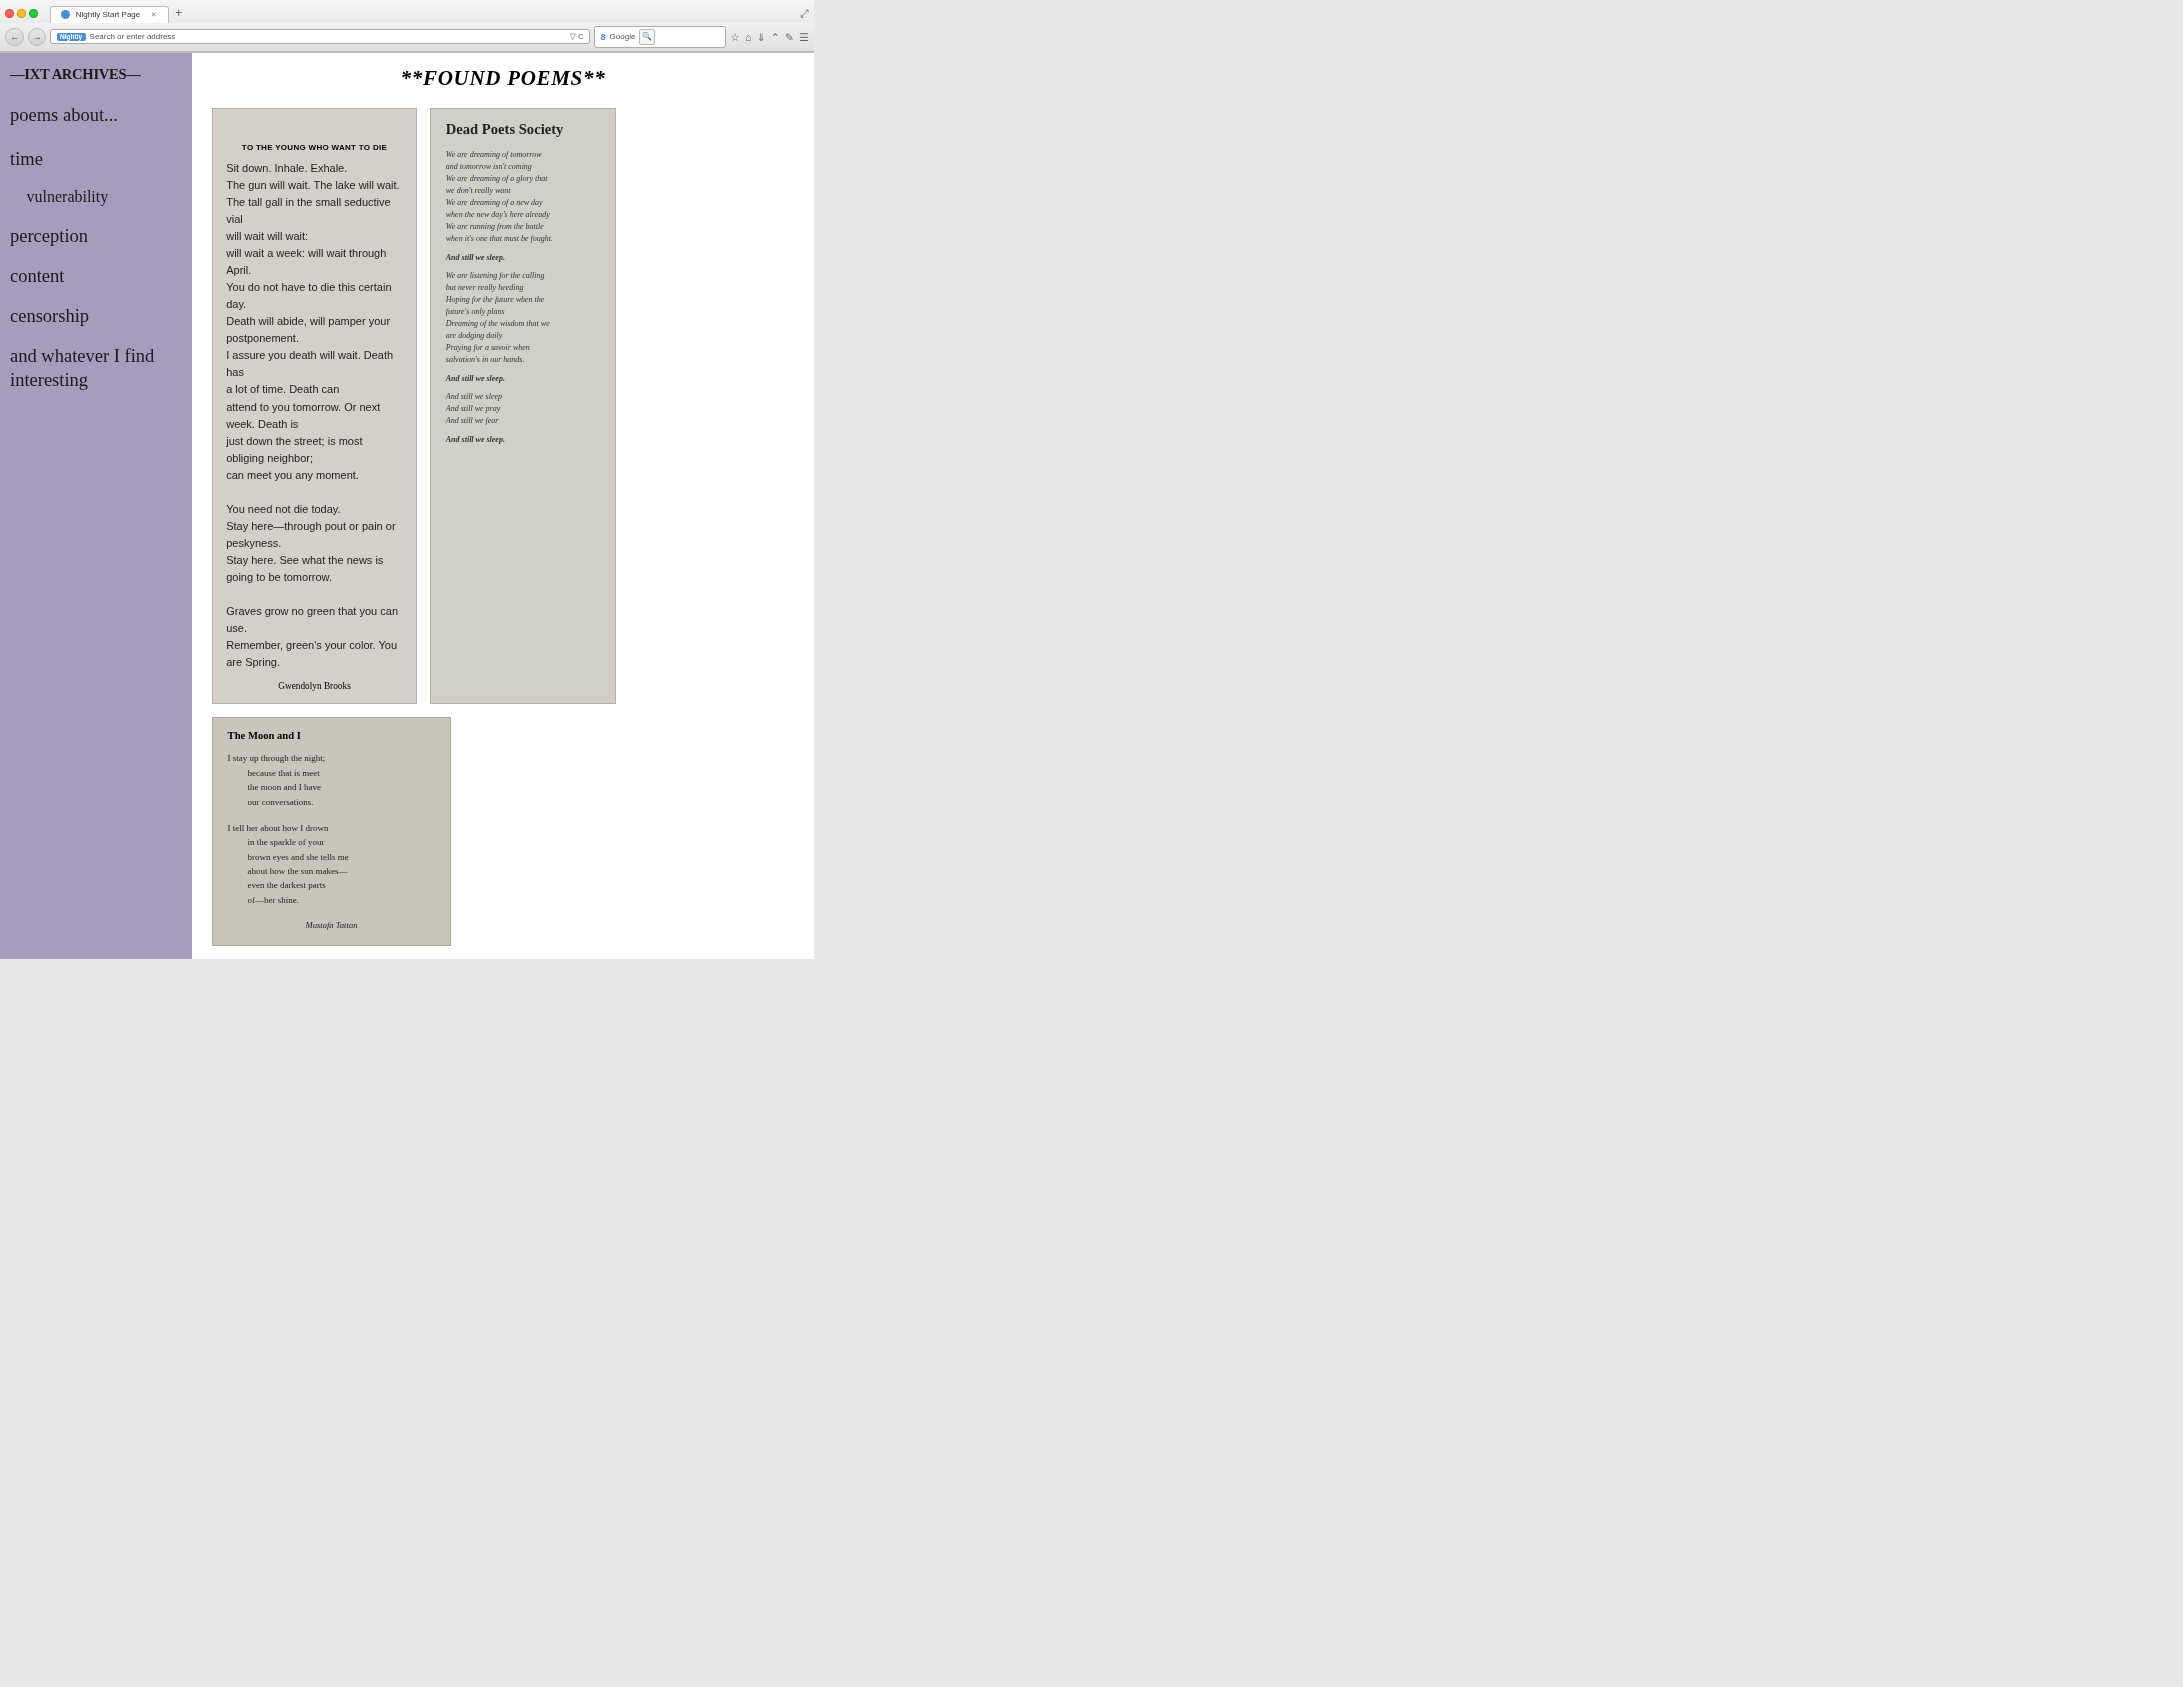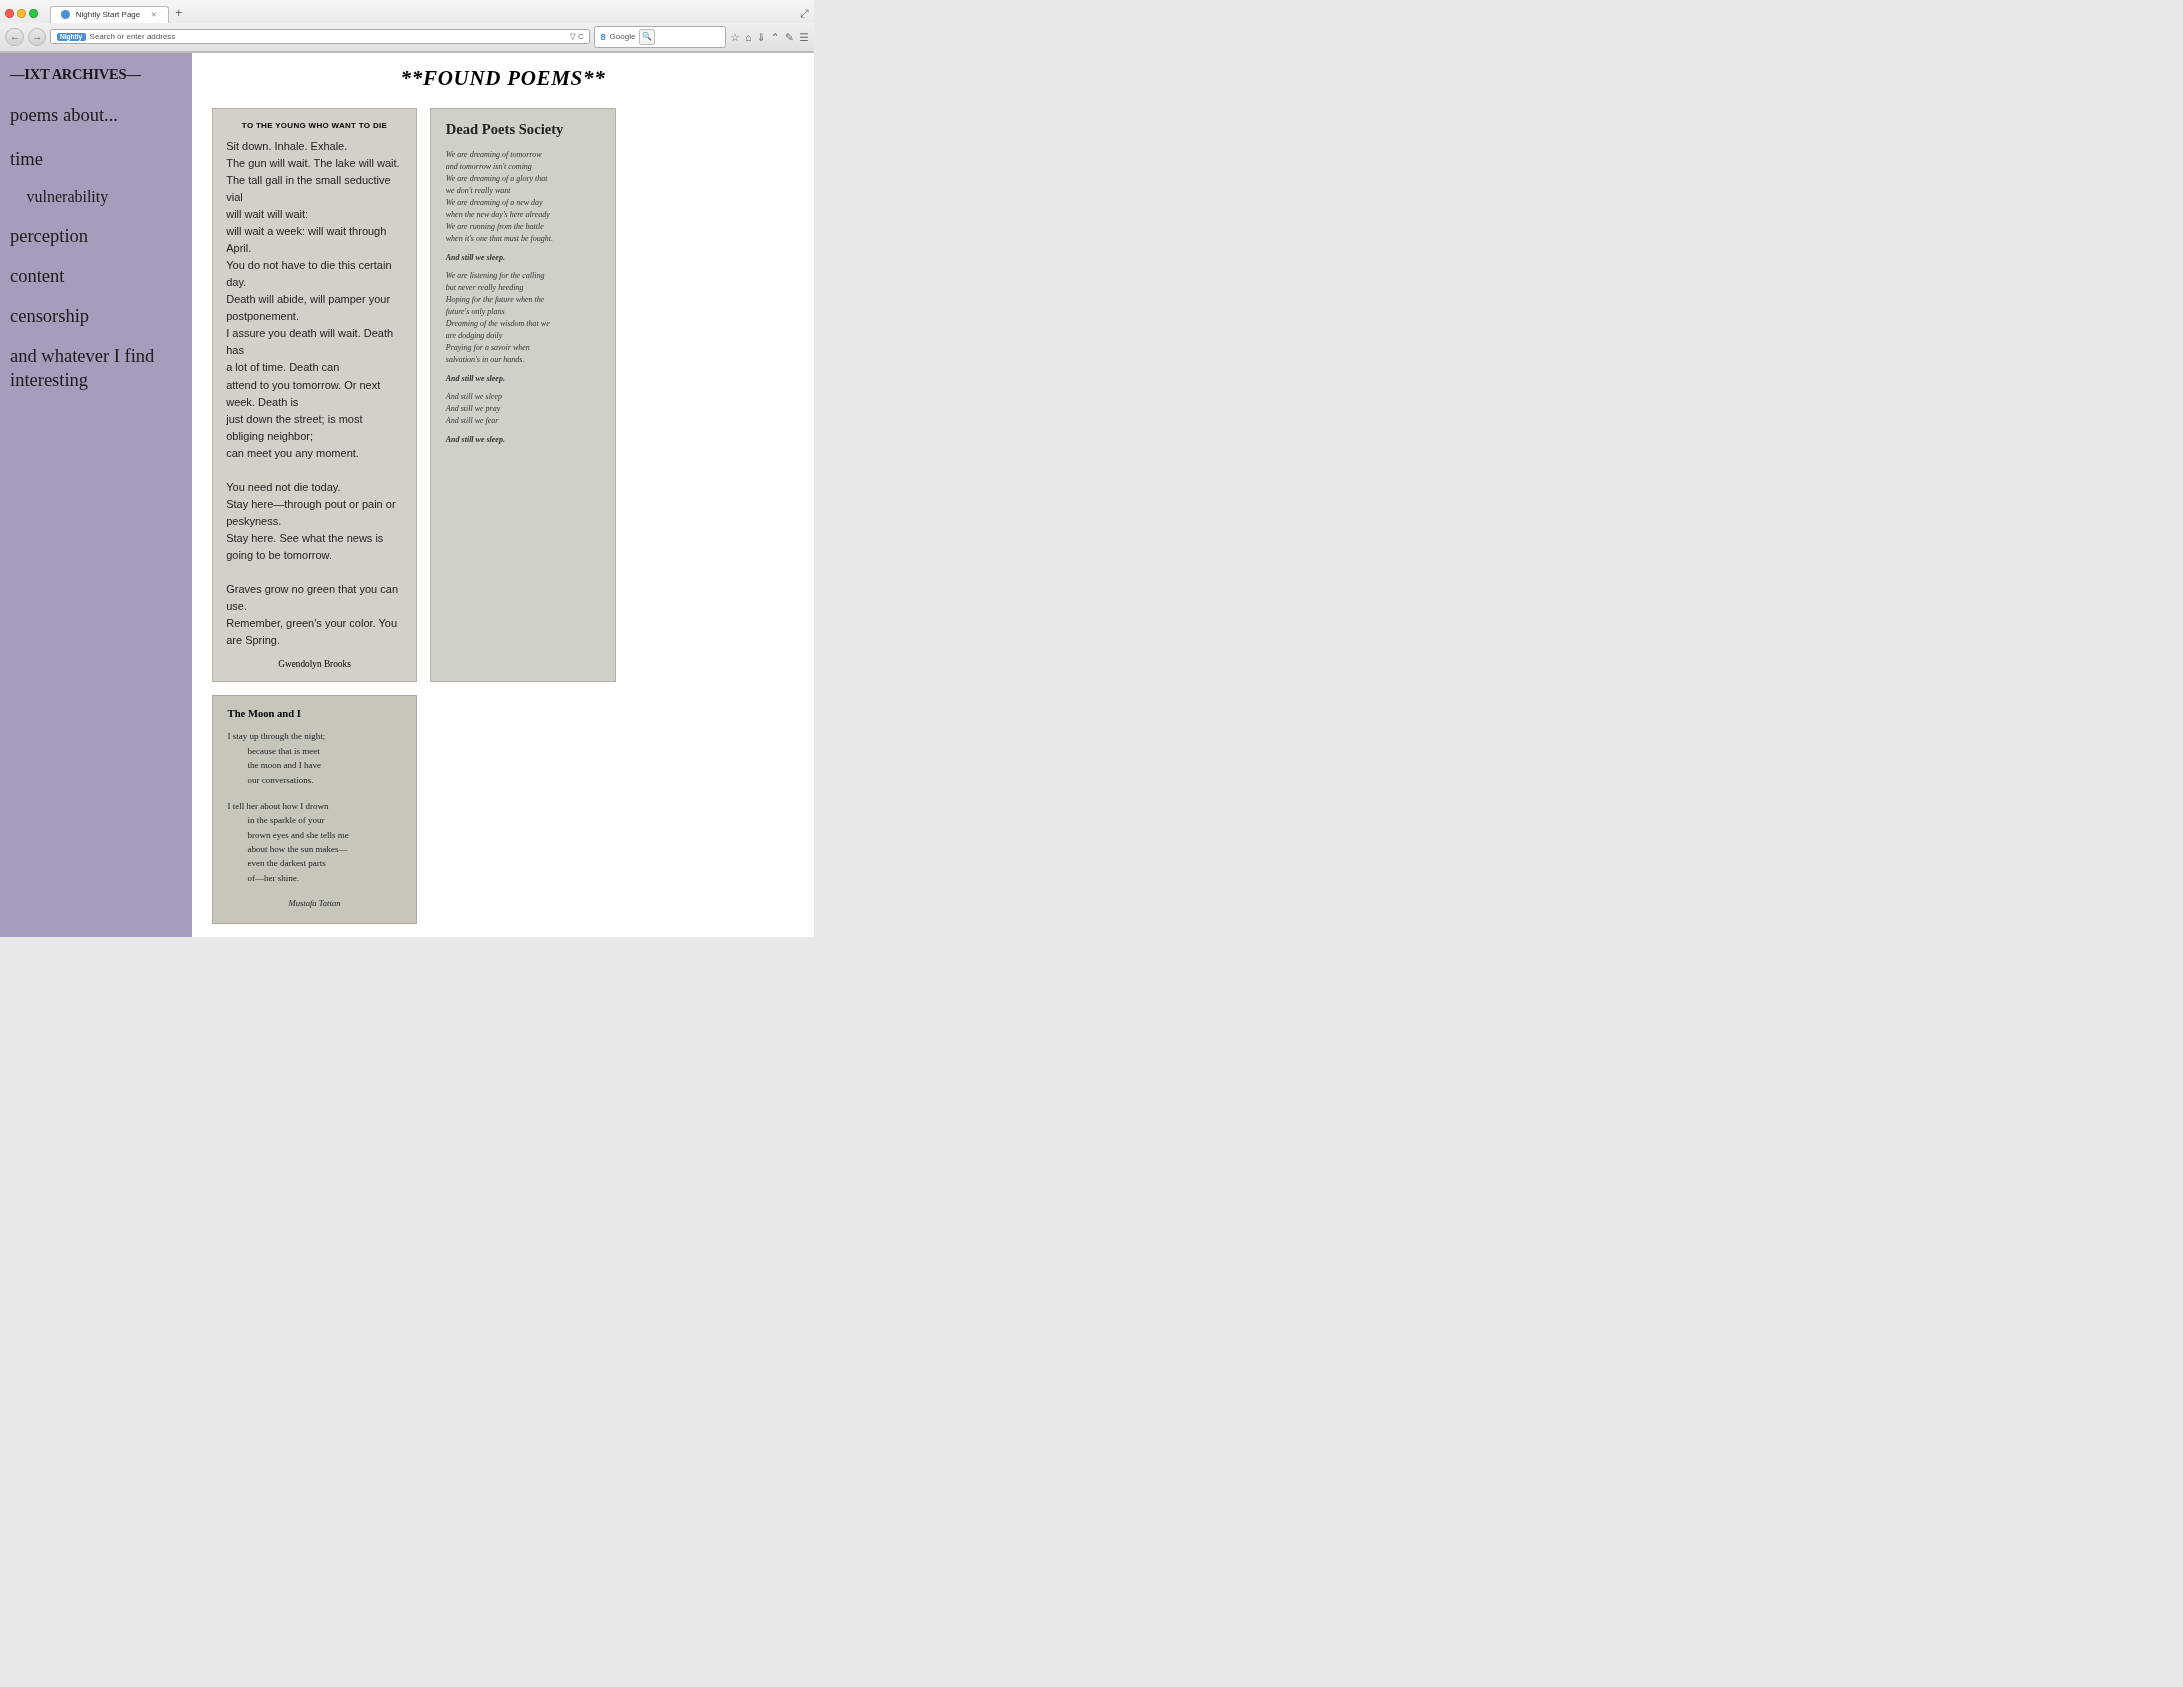--- a/index.html
+++ b/index.html
@@ -112,20 +112,21 @@
     
     .poem-card-1 {
       background: #d4cfc8; border: 0.7px solid #b8b0a5;
       padding: 12px 13.2px; width: 205px; min-height: 251px;
       font-family: Arial, sans-serif; font-size: 7.6px;
     }
     .poem-card-1 .poem-title {
       font-size: 8px; font-weight: bold; text-align: center;
       margin-bottom: 8px; letter-spacing: 0.3px;
       text-transform: uppercase;
+      margin-top: 22px;
     }
     .poem-card-1 .poem-body { line-height: 1.5; color: #222; }
     .poem-card-1 .poem-author {
       text-align: center; margin-top: 9.3px;
       font-size: 9.3px; font-family: Georgia, serif;
     }
 
     
     .poem-card-2 {
       background: #d0cfc8; border: 0.7px solid #b8b0a5;
@@ -142,21 +143,21 @@
     }
     .poem-card-2 .stanza { margin-bottom: 8px; }
     .poem-card-2 .refrain { font-style: italic; font-weight: bold; font-size: 8px; margin: 5.3px 0; }
 
     
     .poems-row2 { display: flex; gap: 13.2px; }
 
     
     .poem-card-3 {
       background: #c8c5bb; border: 0.7px solid #b0a89d;
-      padding: 12px 14.6px; width: 205px;
+      padding: 12px 14.6px; width: 239px;
       font-family: Georgia, serif;
     }
     .poem-card-3 .poem-title {
       font-size: 10.6px; font-weight: bold; margin-bottom: 10.6px;
       font-family: Georgia, serif;
     }
     .poem-card-3 .poem-body { font-size: 9px; line-height: 1.6; color: #222; }
     .poem-card-3 .poem-stanza { margin-bottom: 12px; }
     .poem-card-3 .indent { padding-left: 20px; }
     .poem-card-3 .poem-author {

